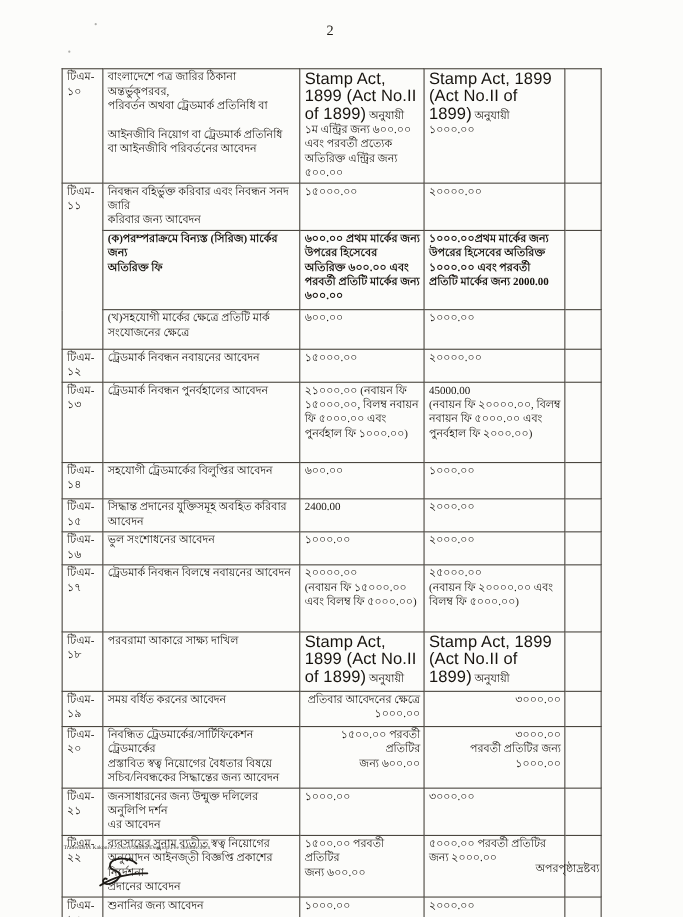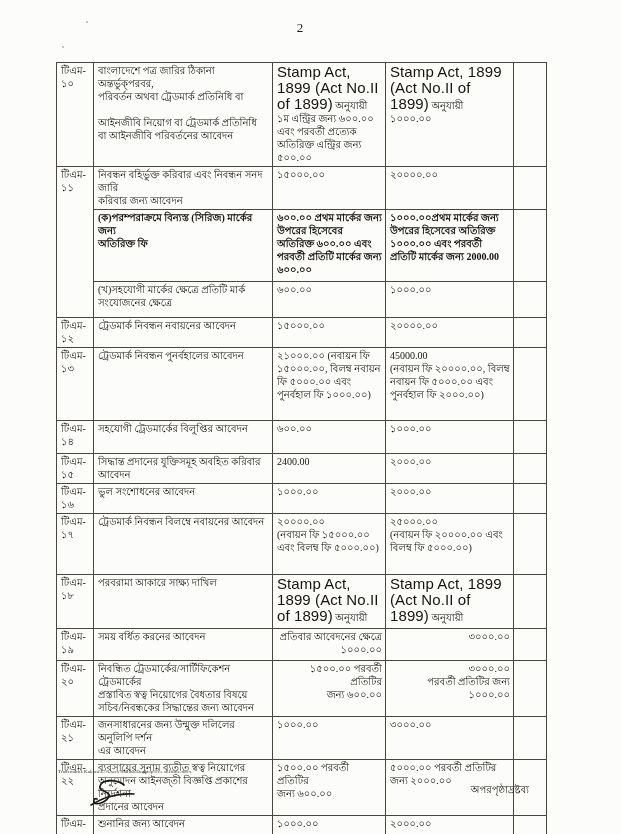--- a/index.html
+++ b/index.html
@@ -50,21 +50,21 @@
   .h-tm20 td{height:42px;}
   .h-tm21 td{height:26px;}
   .h-tm22 td{height:41px;}
   .h-tm23 td{height:30px;}
   .footer-path{
     position:absolute;left:58px;top:769px;
     font-size:5px;letter-spacing:.1px;color:#3a3733;
     font-family:"Liberation Serif", serif;white-space:nowrap;
   }
   .next-note{
-    position:absolute;right:92px;top:782px;
+    position:absolute;right:76px;top:782px;
     font-size:10px;color:#17130e;
   }
   .signature{position:absolute;left:84px;top:778px;}
 </style>
 </head>
 <body>
 
 <div class="page">
 
   <div class="pagenum">2</div>

